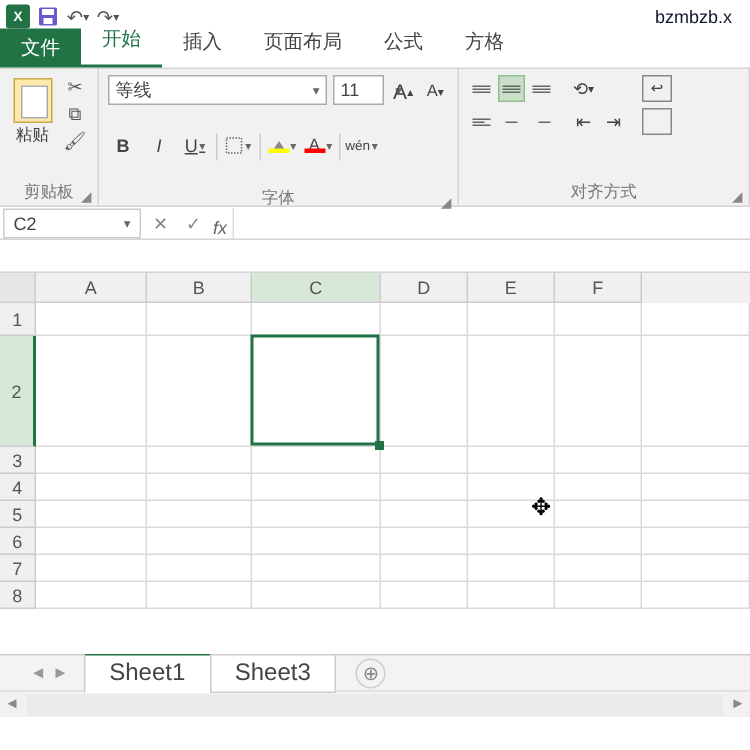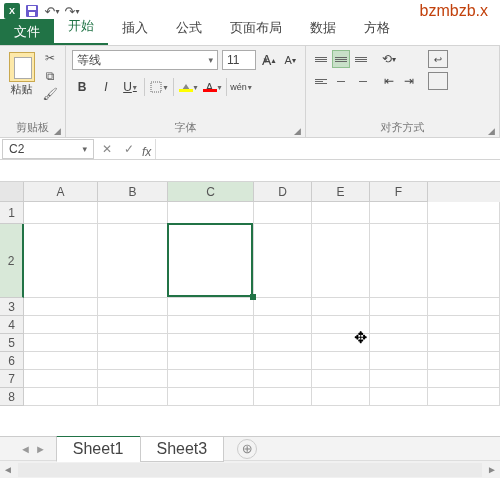--- a/index.html
+++ b/index.html
@@ -1,20 +1,20 @@
 <!DOCTYPE html>
 <html><head>
 <meta charset="utf-8">
 <style>
 * { box-sizing: border-box; margin: 0; padding: 0; font-family: "Microsoft YaHei", sans-serif; }
 body { width: 500px; height: 500px; background: #fff; overflow: hidden; font-size: 12px; color: #444; }
 
 .titlebar { height: 22px; background: #fff; display: flex; align-items: center; padding: 0 4px; }
 .titlebar .tb-left { display: flex; align-items: center; gap: 4px; }
-.titlebar .tb-title { margin-left: auto; margin-right: 8px; color: #c2410c; font-size: 16px; }
+.titlebar .tb-title { margin-left: auto; margin-right: 8px; color: #0f172a; font-size: 12px; }
 .excel-icon { width: 16px; height: 16px; background: #217346; color: #fff; font-size: 9px; font-weight: bold; display: flex; align-items: center; justify-content: center; border-radius: 2px; }
 .qat-icon { width: 16px; height: 16px; display: flex; align-items: center; justify-content: center; color: #555; font-size: 13px; }
 
 .tabrow { height: 24px; background: #fff; display: flex; align-items: flex-end; border-bottom: 1px solid #d4d4d4; }
 .file-tab { background: #217346; color: #fff; padding: 4px 14px; font-size: 13px; }
 .ribbon-tab { padding: 8px 14px; font-size: 13px; color: #444; cursor: pointer; }
 .ribbon-tab.active { color: #217346; border-bottom: 2px solid #217346; }
 
 .ribbon { height: 92px; background: #f1f1f1; display: flex; border-bottom: 1px solid #d4d4d4; }
 .group { border-right: 1px solid #d4d4d4; padding: 4px 6px 2px 6px; display: flex; flex-direction: column; justify-content: space-between; }
@@ -24,21 +24,21 @@
 .font-group { width: 240px; }
 .align-group { flex: 1; }
 
 .clip-top { display: flex; gap: 4px; }
 .paste-btn { width: 32px; height: 48px; display: flex; flex-direction: column; align-items: center; justify-content: flex-end; border: 1px solid transparent; }
 .paste-icon { width: 26px; height: 30px; background: #fde9a9; border: 1px solid #c9a84e; position: relative; }
 .paste-icon::before { content: ""; position: absolute; top: 4px; left: 4px; width: 16px; height: 20px; background: #fff; border: 1px solid #aaa; }
 .mini-btn { width: 18px; height: 16px; display: flex; align-items: center; justify-content: center; color: #555; font-size: 12px; }
 .clip-side { display: flex; flex-direction: column; gap: 2px; }
 
-.font-row { display: flex; align-items: center; gap: 4px; margin-bottom: 7px; }
+.font-row { display: flex; align-items: flex-end; gap: 4px; margin-bottom: 17px; }
 .combo { height: 20px; border: 1px solid #ababab; background: #fff; display: flex; align-items: center; padding: 0 4px; font-size: 12px; }
 .combo .drop { margin-left: auto; font-size: 9px; color: #666; }
 .font-name { width: 150px; }
 .font-size { width: 34px; gap: 24px; }
 .aa-btn { width: 18px; height: 18px; display: flex; align-items: center; justify-content: center; font-size: 12px; }
 .btn { width: 20px; height: 20px; display: flex; align-items: center; justify-content: center; border: 1px solid transparent; color: #444; }
 .btn.small-drop::after { content: "▾"; font-size: 8px; margin-left: 1px; color: #666; }
 .color-bar { width: 14px; height: 3px; margin-top: -3px; }
 
 .align-col { display: flex; flex-direction: column; gap: 4px; }
@@ -99,23 +99,22 @@
     <div class="qat-icon">↶<span style="font-size:8px">▾</span></div>
     <div class="qat-icon">↷<span style="font-size:8px">▾</span></div>
   </div>
   <div class="tb-title">bzmbzb.x</div>
 </div>
 
 <div class="tabrow">
   <div class="file-tab">文件</div>
   <div class="ribbon-tab active">开始</div>
   <div class="ribbon-tab">插入</div>
+  <div class="ribbon-tab">页面布局</div>
   <div class="ribbon-tab">公式</div>
-  <div class="ribbon-tab">页面布局</div>
-  <div class="ribbon-tab">数据</div>
   <div class="ribbon-tab">方格</div>
 </div>
 
 <div class="ribbon">
   <div class="group clip-group">
     <div class="clip-top">
       <div class="paste-btn">
         <div class="paste-icon"></div>
         <span style="font-size:11px">粘贴</span>
       </div>

